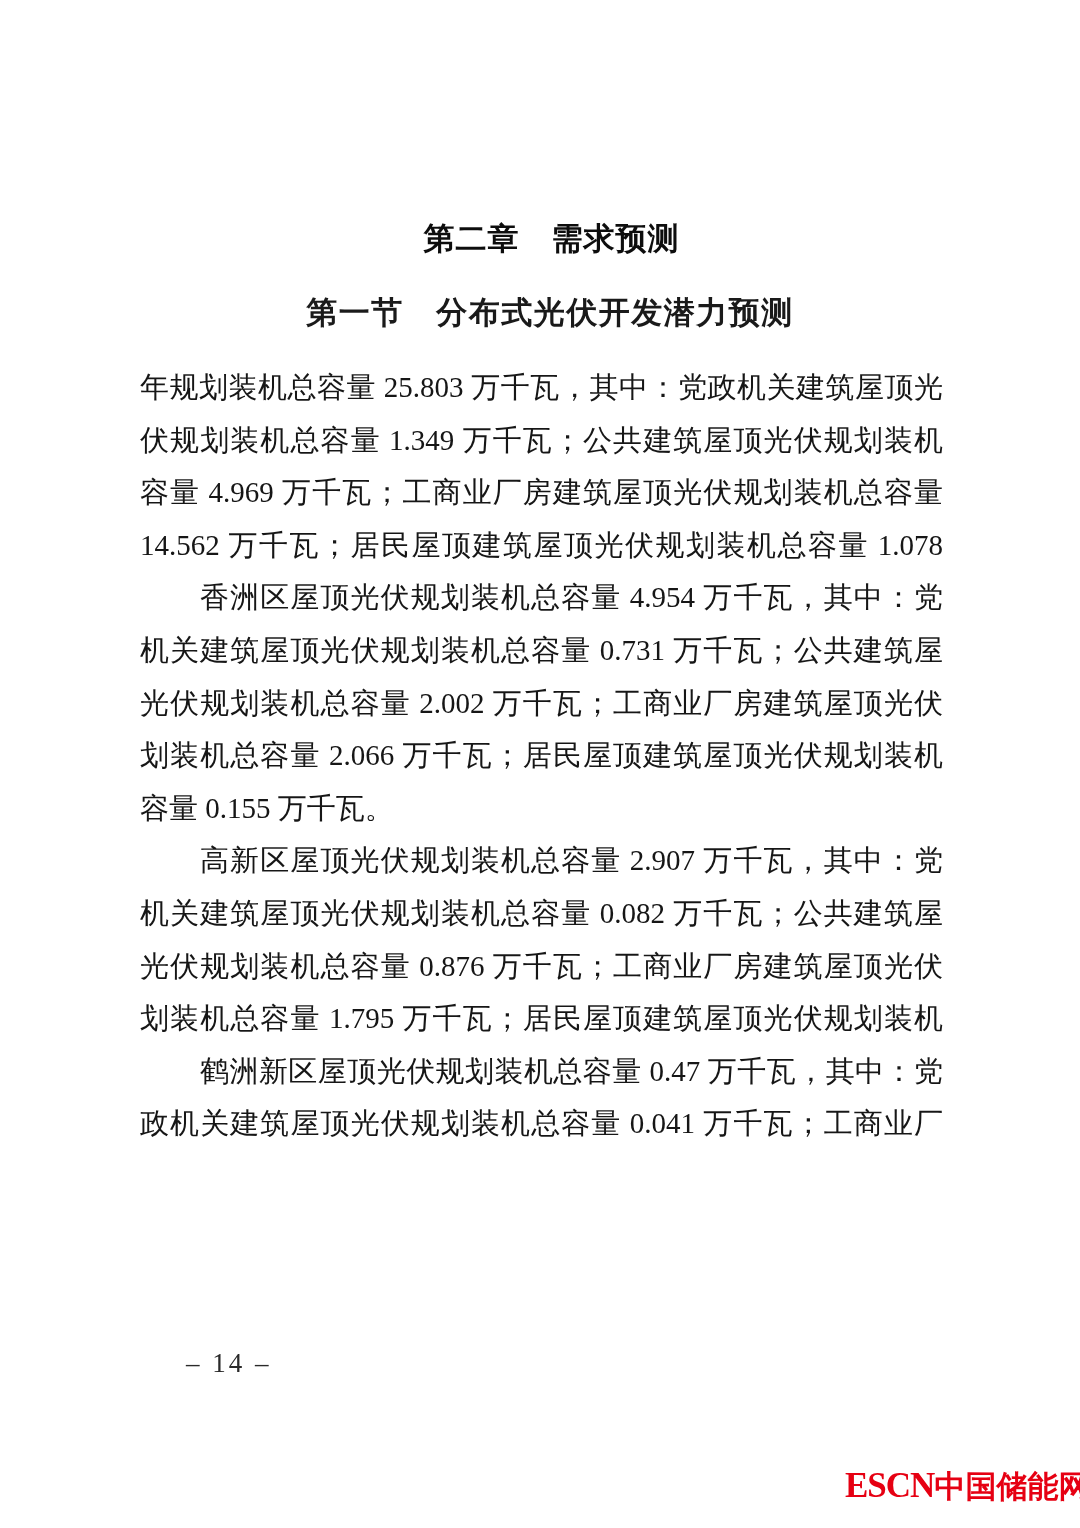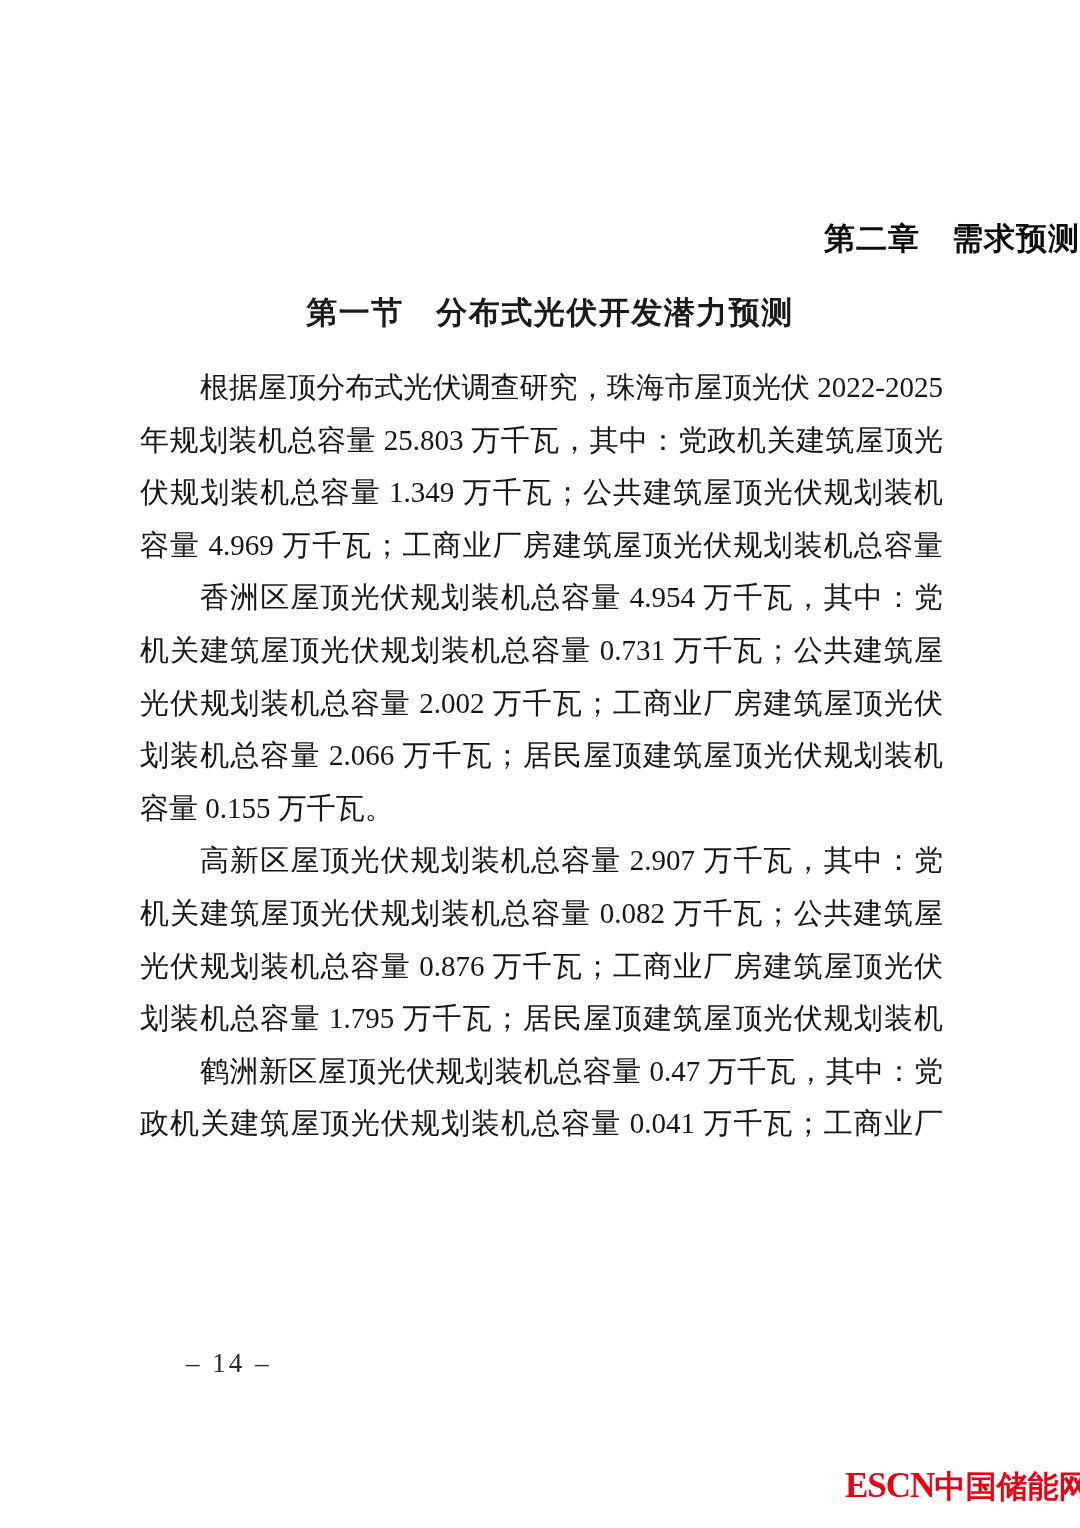--- a/index.html
+++ b/index.html
@@ -7,21 +7,21 @@
   body {
     position: relative;
     background: #ffffff;
     color: #161616;
     font-family: "Liberation Serif", "DejaVu Serif", serif;
     overflow: hidden;
   }
   .chapter-title {
     position: absolute;
     top: 218px; left: 0; width: 1080px;
-    text-align: right;
+    text-align: center;
     font-family: Liberation Serif, serif;
     font-weight: 700;
     font-size: 31px;
     letter-spacing: 1px;
     color: #0d0d0d;
     padding-left: 23px;
   }
   .section-title {
     position: absolute;
     top: 292px; left: 0; width: 1080px;
@@ -73,24 +73,24 @@
   }
 </style>
 </head>
 <body>
 
 <h1 class="chapter-title">第二章　需求预测</h1>
 
 <h2 class="section-title">第一节　分布式光伏开发潜力预测</h2>
 
 <div class="doc-body">
-    <div class="line first">根据屋顶分布式光伏调查研究，珠海市屋顶光伏 2022-2025</div>
     <div class="line">年规划装机总容量 25.803 万千瓦，其中：党政机关建筑屋顶光</div>
     <div class="line">伏规划装机总容量 1.349 万千瓦；公共建筑屋顶光伏规划装机总</div>
     <div class="line">容量 4.969 万千瓦；工商业厂房建筑屋顶光伏规划装机总容量</div>
+    <div class="line">14.562 万千瓦；居民屋顶建筑屋顶光伏规划装机总容量 1.078</div>
     <div class="line first">香洲区屋顶光伏规划装机总容量 4.954 万千瓦，其中：党政</div>
     <div class="line">机关建筑屋顶光伏规划装机总容量 0.731 万千瓦；公共建筑屋顶</div>
     <div class="line">光伏规划装机总容量 2.002 万千瓦；工商业厂房建筑屋顶光伏规</div>
     <div class="line">划装机总容量 2.066 万千瓦；居民屋顶建筑屋顶光伏规划装机总</div>
     <div class="line end">容量 0.155 万千瓦。</div>
     <div class="line first">高新区屋顶光伏规划装机总容量 2.907 万千瓦，其中：党政</div>
     <div class="line">机关建筑屋顶光伏规划装机总容量 0.082 万千瓦；公共建筑屋顶</div>
     <div class="line">光伏规划装机总容量 0.876 万千瓦；工商业厂房建筑屋顶光伏规</div>
     <div class="line">划装机总容量 1.795 万千瓦；居民屋顶建筑屋顶光伏规划装机总</div>
     <div class="line first">鹤洲新区屋顶光伏规划装机总容量 0.47 万千瓦，其中：党</div>

